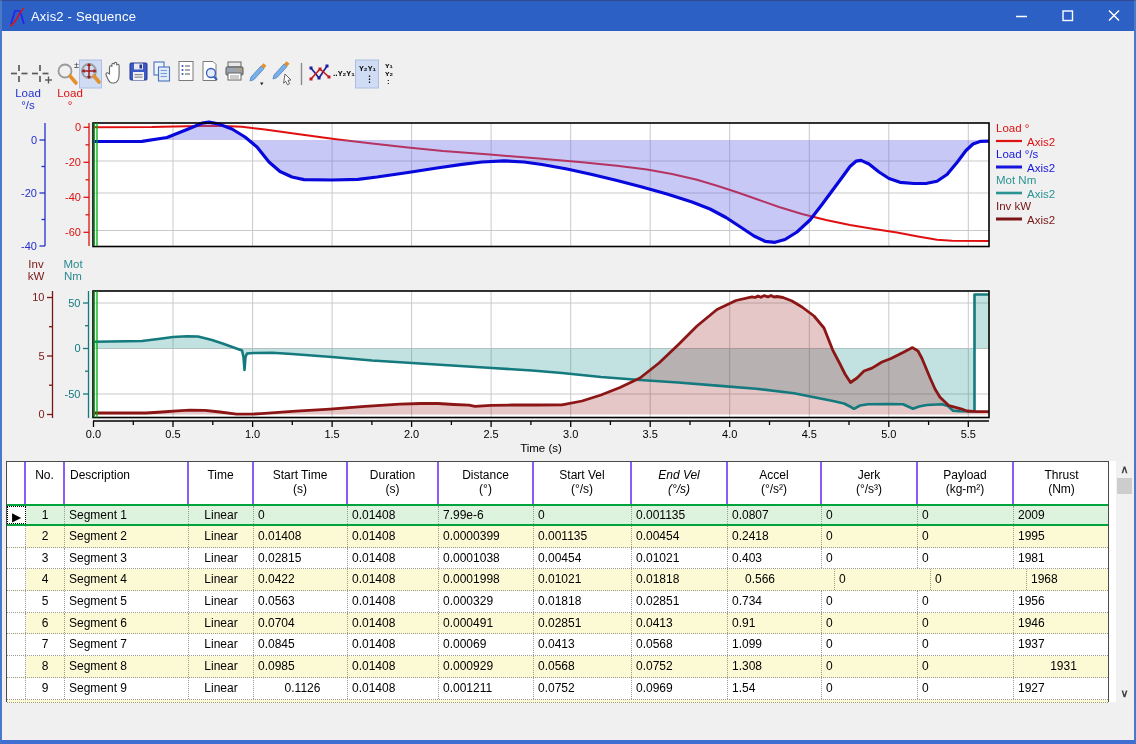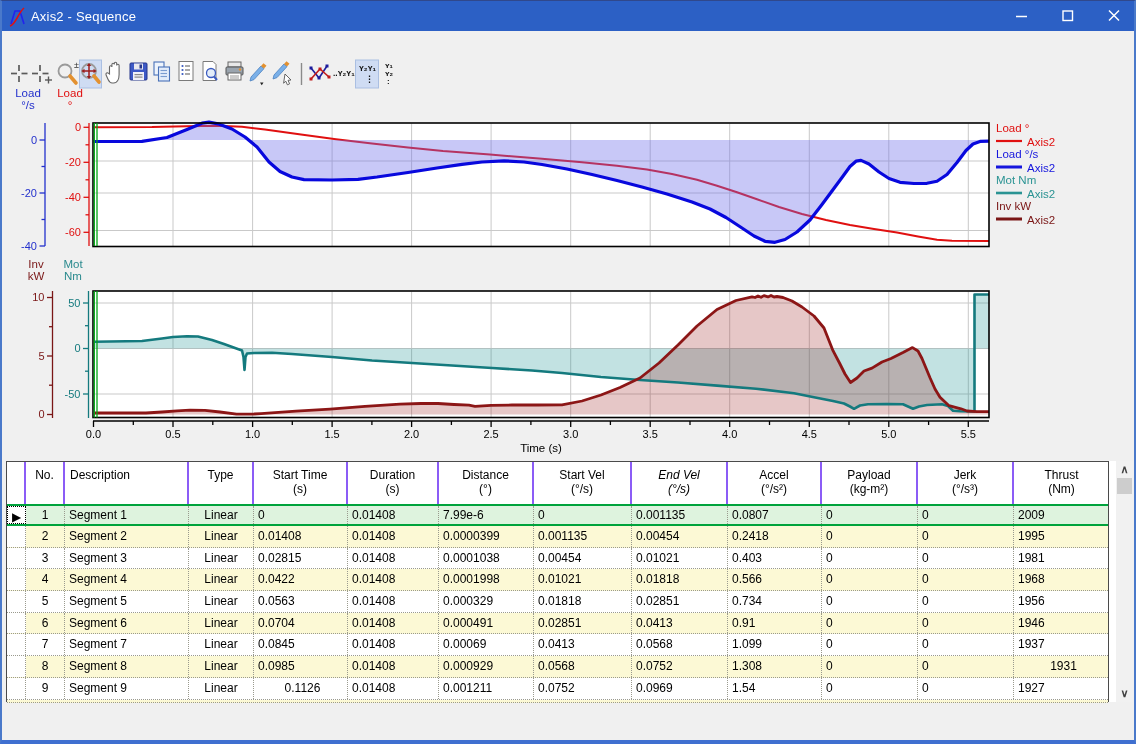--- a/index.html
+++ b/index.html
@@ -318,29 +318,29 @@
       <text x="1025" y="196.5" style="fill:#2a9393" class="lg">Axis2</text>
       <text x="994" y="209" style="fill:#7a1616" class="lg">Inv kW</text>
       <line x1="994" y1="218" x2="1020" y2="218" stroke="#7a1616" stroke-width="3"></line>
       <text x="1025" y="222.5" style="fill:#7a1616" class="lg">Axis2</text>
     </svg>
 <div id="tbl">
       <div class="trow thead">
         <div class="hc" style="width:19px;"></div>
         <div class="hc" style="width:39px;">No.</div>
         <div class="hc" style="width:124px;text-align:left;padding-left:5px;">Description</div>
-        <div class="hc" style="width:65px;">Type</div>
+        <div class="hc" style="width:65px;">Time</div>
         <div class="hc" style="width:94px;">Start Time<br>(s)</div>
         <div class="hc" style="width:91px;">Duration<br>(s)</div>
         <div class="hc" style="width:95px;">Distance<br>(°)</div>
         <div class="hc" style="width:98px;">Start Vel<br>(°/s)</div>
         <div class="hc" style="width:96px;font-style:italic;">End Vel<br>(°/s)</div>
         <div class="hc" style="width:94px;">Accel<br>(°/s²)</div>
+        <div class="hc" style="width:96px;">Jerk<br>(°/s³)</div>
         <div class="hc" style="width:96px;">Payload<br>(kg-m²)</div>
-        <div class="hc" style="width:96px;">Jerk<br>(°/s³)</div>
         <div class="hc" style="width:95px;">Thrust<br>(Nm)</div>
       </div>
       <div class="trow sel">
         <div class="dc selc foc" style="width:19px">
           <span class="mk">▶</span>
         </div>
         <div class="dc" style="width:39px;text-align:center;">1</div>
         <div class="dc" style="width:124px;text-align:left;padding-left:4px;">Segment 1</div>
         <div class="dc" style="width:65px;text-align:center;">Linear</div>
         <div class="dc" style="width:94px;text-align:left;padding-left:4px;">0</div>
@@ -386,21 +386,21 @@
       <div class="trow yel">
         <div class="dc selc" style="width:19px"></div>
         <div class="dc" style="width:39px;text-align:center;">4</div>
         <div class="dc" style="width:124px;text-align:left;padding-left:4px;">Segment 4</div>
         <div class="dc" style="width:65px;text-align:center;">Linear</div>
         <div class="dc" style="width:94px;text-align:left;padding-left:4px;">0.0422</div>
         <div class="dc" style="width:91px;text-align:left;padding-left:4px;">0.01408</div>
         <div class="dc" style="width:95px;text-align:left;padding-left:4px;">0.0001998</div>
         <div class="dc" style="width:98px;text-align:left;padding-left:4px;">0.01021</div>
         <div class="dc" style="width:96px;text-align:left;padding-left:4px;">0.01818</div>
-        <div class="dc" style="width:94px;text-align:left;padding-left:4px;">0.566</div>
+        <div class="dc" style="width:94px;text-align:left;padding-left:4px;margin-left:13px;">0.566</div>
         <div class="dc" style="width:96px;text-align:left;padding-left:4px;">0</div>
         <div class="dc" style="width:96px;text-align:left;padding-left:4px;">0</div>
         <div class="dc" style="width:95px;text-align:left;padding-left:4px;">1968</div>
       </div>
       <div class="trow wht">
         <div class="dc selc" style="width:19px"></div>
         <div class="dc" style="width:39px;text-align:center;">5</div>
         <div class="dc" style="width:124px;text-align:left;padding-left:4px;">Segment 5</div>
         <div class="dc" style="width:65px;text-align:center;">Linear</div>
         <div class="dc" style="width:94px;text-align:left;padding-left:4px;">0.0563</div>

